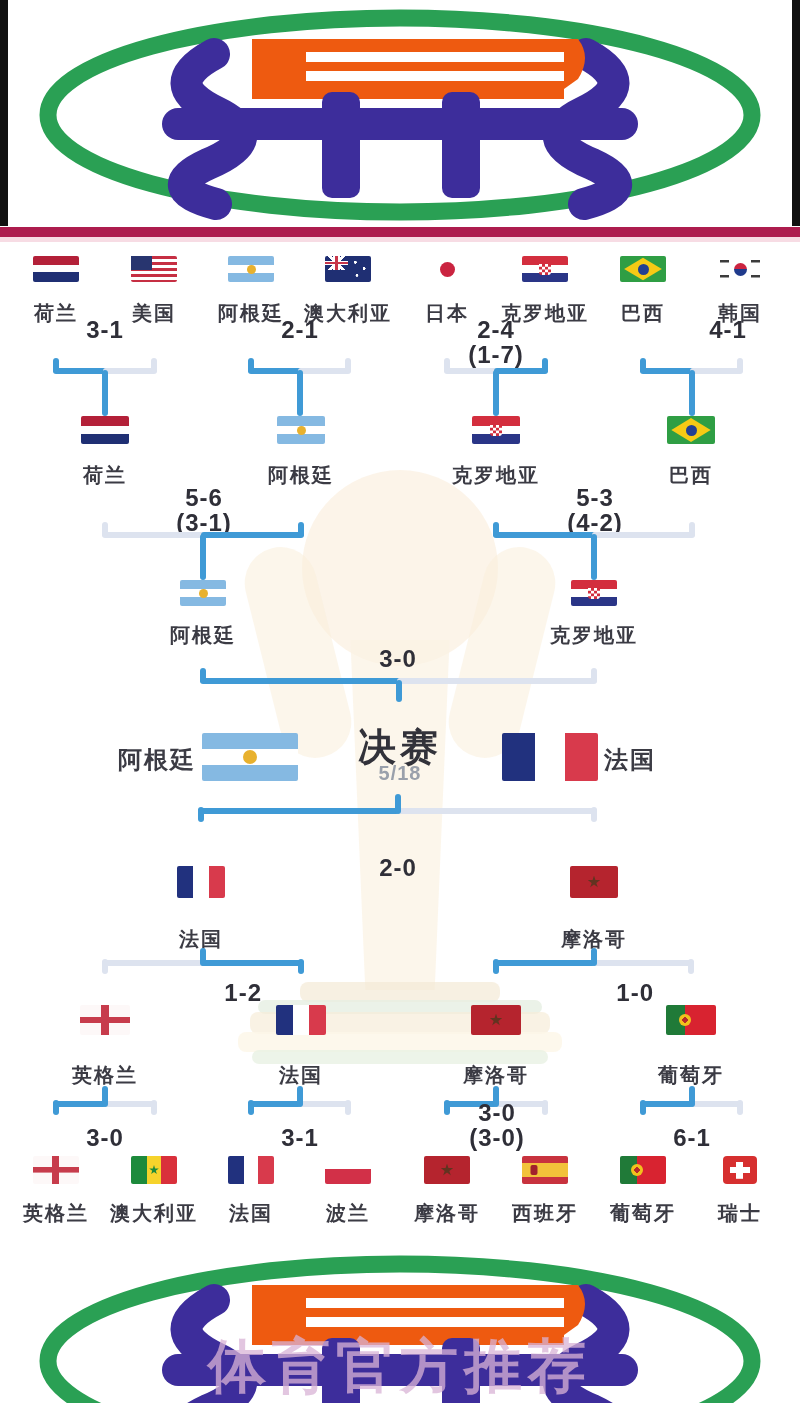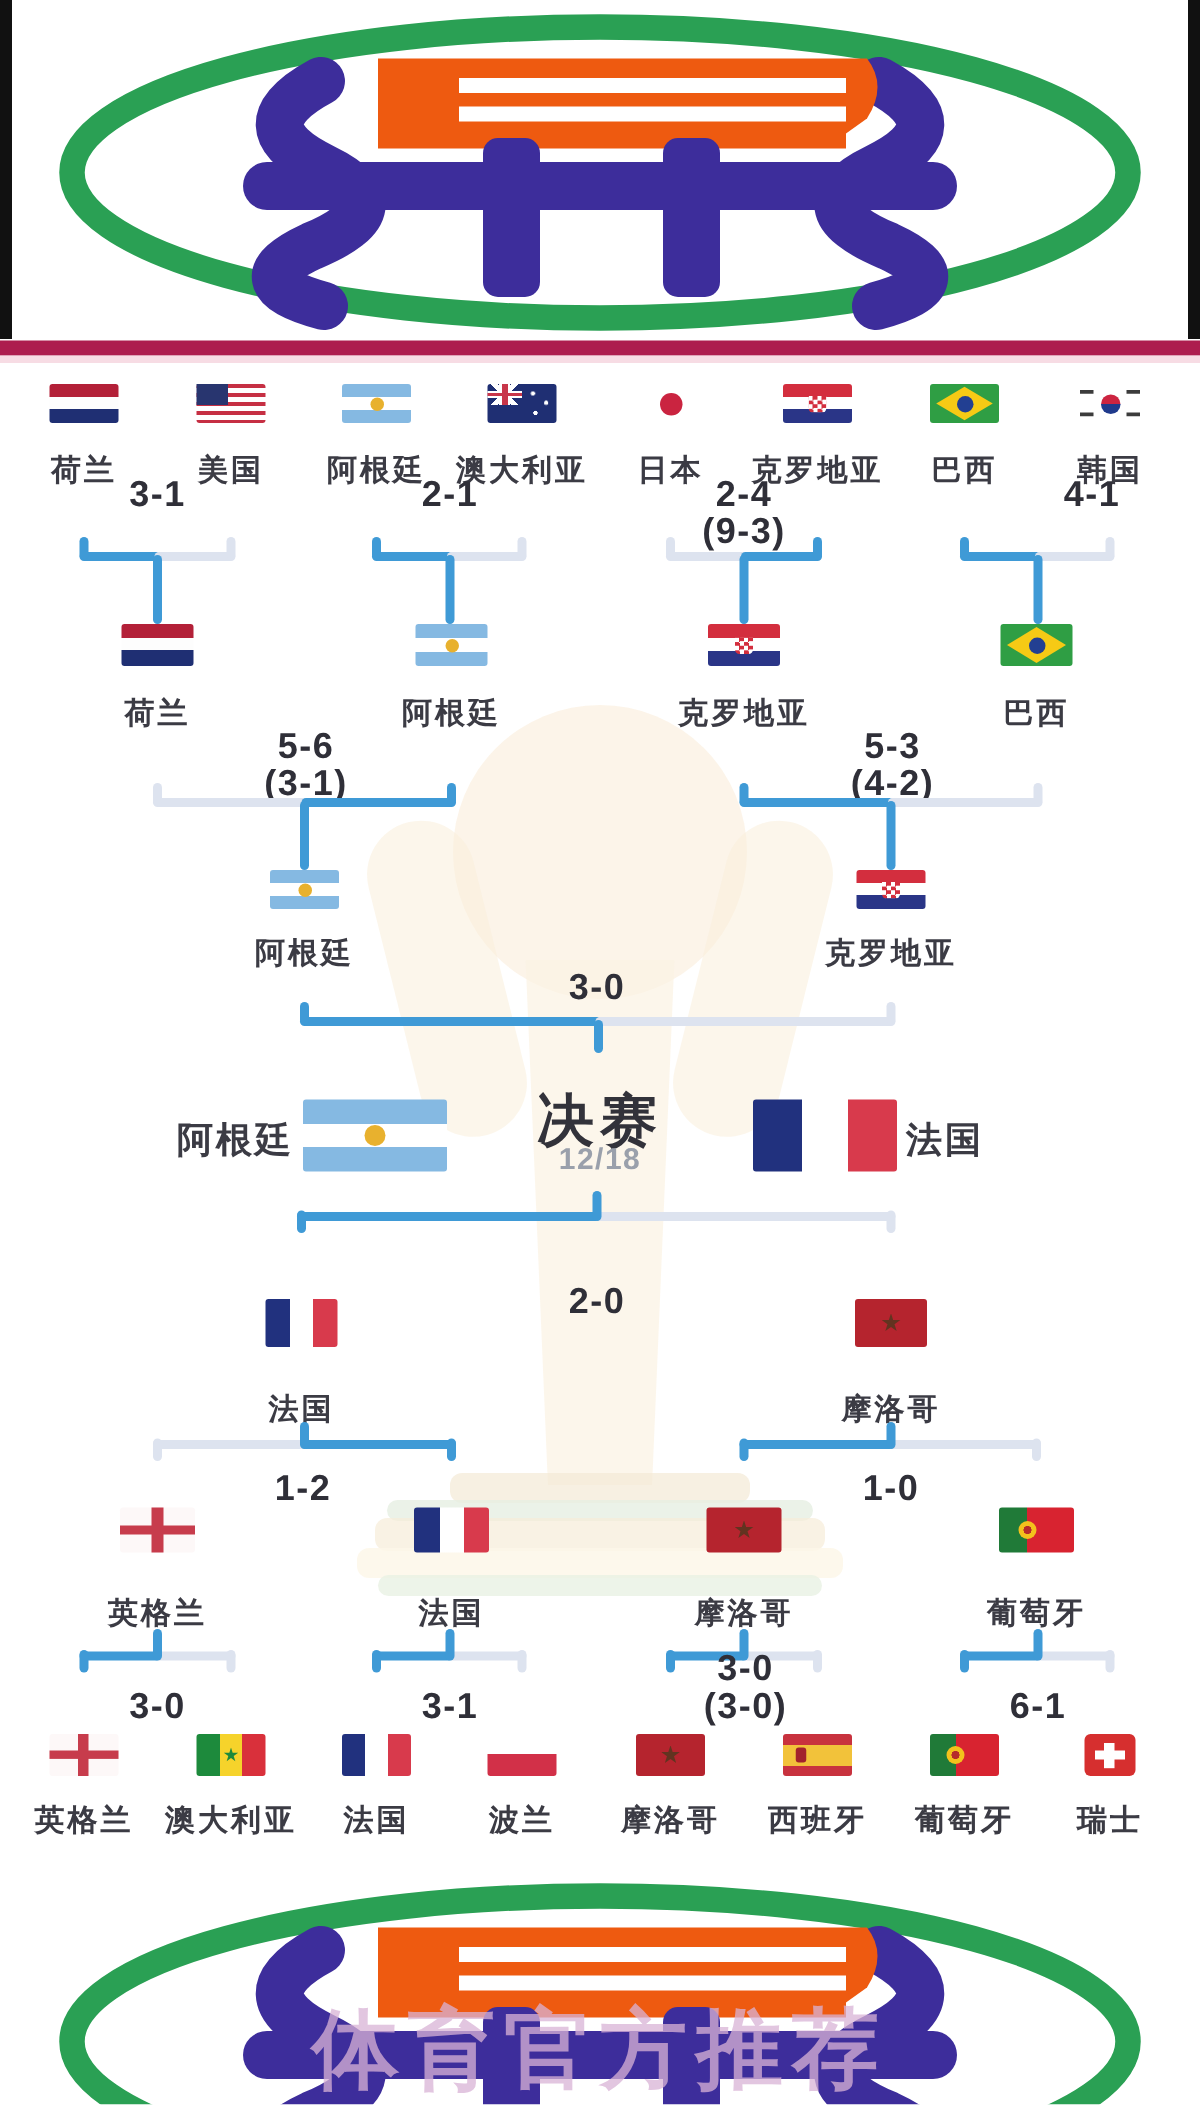--- a/index.html
+++ b/index.html
@@ -118,21 +118,21 @@
     background:linear-gradient(#fff,#fff) center/60% 22% no-repeat,
                linear-gradient(#fff,#fff) center/22% 60% no-repeat;}
 
   
   .score-block{position:absolute;width:120px;display:flex;flex-direction:column;align-items:center;z-index:2;}
   .score-line{font-size:24px;line-height:25px;font-weight:800;color:#2f2f38;letter-spacing:1px;}
   #sc-r16t .score-block{top:317px;height:50px;justify-content:flex-start;}
   #sc-qft  .score-block{top:485px;height:50px;justify-content:flex-start;}
   #sc-sft  .score-block{top:646px;}
   #sc-fin  .score-block{top:819px;}
-  #sc-qfb  .score-block{top:980px;}
+  #sc-qfb  .score-block{top:980px;align-items:flex-end;}
   #sc-r16b .score-block{top:1098px;height:52px;justify-content:flex-end;}
   #sc-r16t .score-block:nth-child(1){left:45px}#sc-r16t .score-block:nth-child(2){left:240px}
   #sc-r16t .score-block:nth-child(3){left:436px}#sc-r16t .score-block:nth-child(4){left:668px}
   #sc-qft .score-block:nth-child(1){left:144px}#sc-qft .score-block:nth-child(2){left:535px}
   #sc-sft .score-block{left:338px;} #sc-fin .score-block{left:338px;margin-top:36px;}
   #sc-qfb .score-block:nth-child(1){left:142px}#sc-qfb .score-block:nth-child(2){left:534px}
   #sc-r16b .score-block:nth-child(1){left:45px}#sc-r16b .score-block:nth-child(2){left:240px}
   #sc-r16b .score-block:nth-child(3){left:437px}#sc-r16b .score-block:nth-child(4){left:632px}
 
   
@@ -244,21 +244,21 @@
     <div class="score-block">
         <span class="score-line">3-1</span>
         <span class="score-line"></span>
       </div>
     <div class="score-block">
         <span class="score-line">2-1</span>
         <span class="score-line"></span>
       </div>
     <div class="score-block">
         <span class="score-line">2-4</span>
-        <span class="score-line">(9-3)</span>
+        <span class="score-line">(1-7)</span>
       </div>
     <div class="score-block">
         <span class="score-line">4-1</span>
         <span class="score-line"></span>
       </div>
   </div>
 
   <div class="conn down c-r16t win-left" style="left:53px;top:368px;width:104px;">
       <div class="seg segL"></div>
       <div class="seg segR"></div>
@@ -355,21 +355,21 @@
       <div class="seg segR"></div>
       <div class="nub nubL"></div>
       <div class="nub nubR"></div>
       <div class="riser"></div>
     </div>
 
   <div id="final-area">
     <div id="final-name-l">阿根廷</div>
     <span id="final-flag-l" class="flag final-flag flag-ar"></span>
     <div id="final-title">决赛</div>
-    <div id="final-date">12/18</div>
+    <div id="final-date">5/18</div>
     <span id="final-flag-r" class="flag final-flag flag-fr"></span>
     <div id="final-name-r">法国</div>
   </div>
 
   <div class="conn up c-fin win-left" style="left:198px;top:808px;width:399px;">
       <div class="seg segL"></div>
       <div class="seg segR"></div>
       <div class="nub nubL"></div>
       <div class="nub nubR"></div>
       <div class="riser"></div>

